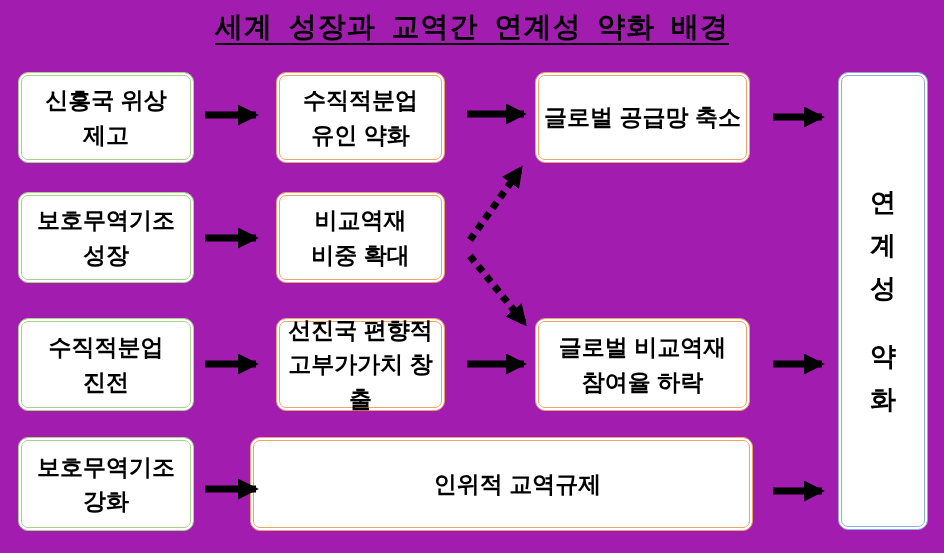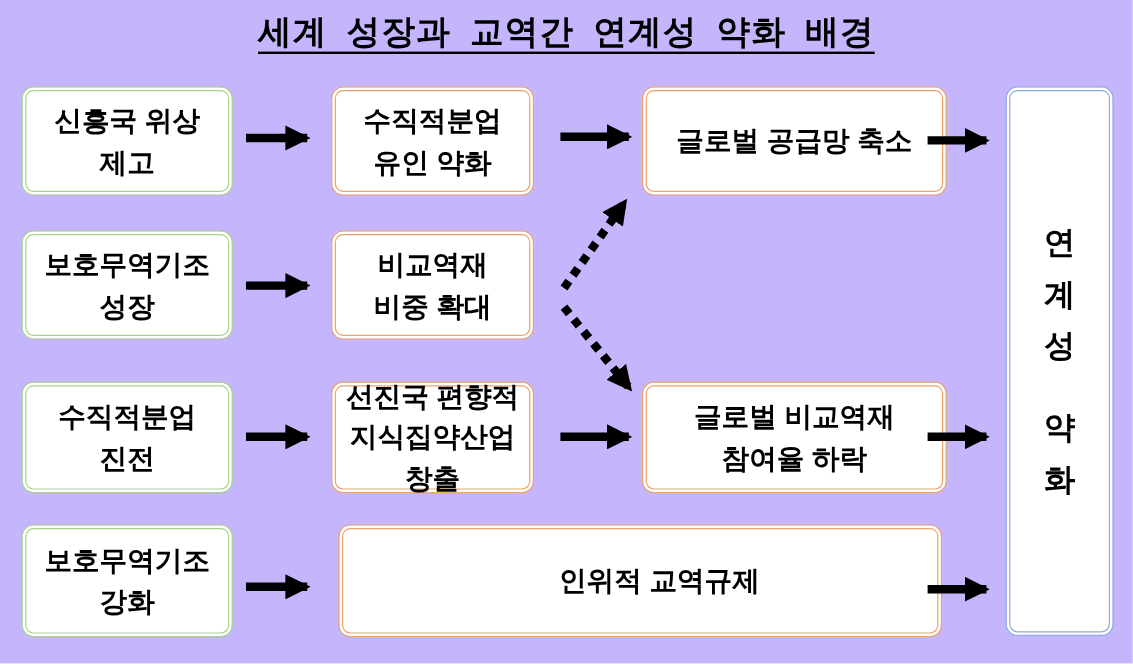--- a/index.html
+++ b/index.html
@@ -5,21 +5,21 @@
   html, body {
     margin: 0;
     padding: 0;
     background: #ffffff;
     font-family: "Liberation Sans", "DejaVu Sans", sans-serif;
   }
   .canvas {
     position: relative;
     width: 944px;
     height: 553px;
-    background: #c4b5fd;
+    background: #a21caf;
     overflow: hidden;
   }
   .title {
     position: absolute;
     top: 8px;
     left: 0;
     width: 100%;
     text-align: center;
     font-size: 28px;
     font-weight: bold;
@@ -50,28 +50,28 @@
   }
   .green  { border-color: #A9D18E; }
   .orange { border-color: #ECA36C; }
   .blue   { border-color: #8FAADC; }
 
   
   .c1 { left: 18px;  width: 176px; }
   
   .c2 { left: 276px; width: 169px; }
   
-  .c3 { left: 535px; width: 254px; align-items: center; }
+  .c3 { left: 535px; width: 215px; align-items: center; }
 
   .r1 { top: 72px;  height: 91px; }
   .r2 { top: 192px; height: 91px; }
   .r3 { top: 318px; height: 93px; }
   .r4 { top: 437px; height: 94px; }
 
-  .wide { left: 282px; width: 503px; top: 437px; height: 94px; padding-left: 32px; }
+  .wide { left: 250px; width: 503px; top: 437px; height: 94px; padding-left: 32px; }
 
   .result-box {
     left: 838px;
     width: 90px;
     top: 72px;
     height: 458px;
     flex-direction: column;
     font-size: 26px;
     line-height: 1.65;
   }
@@ -111,21 +111,21 @@
   <div class="box orange c2 r1">
     <span>수직적분업
 유인 약화</span>
   </div>
   <div class="box orange c2 r2">
     <span>비교역재
 비중 확대</span>
   </div>
   <div class="box orange c2 r3">
     <span>선진국 편향적
-지식집약산업 창출</span>
+고부가가치 창출</span>
   </div>
   <div class="box orange wide">
     <span>인위적 교역규제</span>
   </div>
 
   <div class="box orange c3 r1">
     <span>글로벌 공급망 축소</span>
   </div>
   <div class="box orange c3 r3">
     <span>글로벌 비교역재

